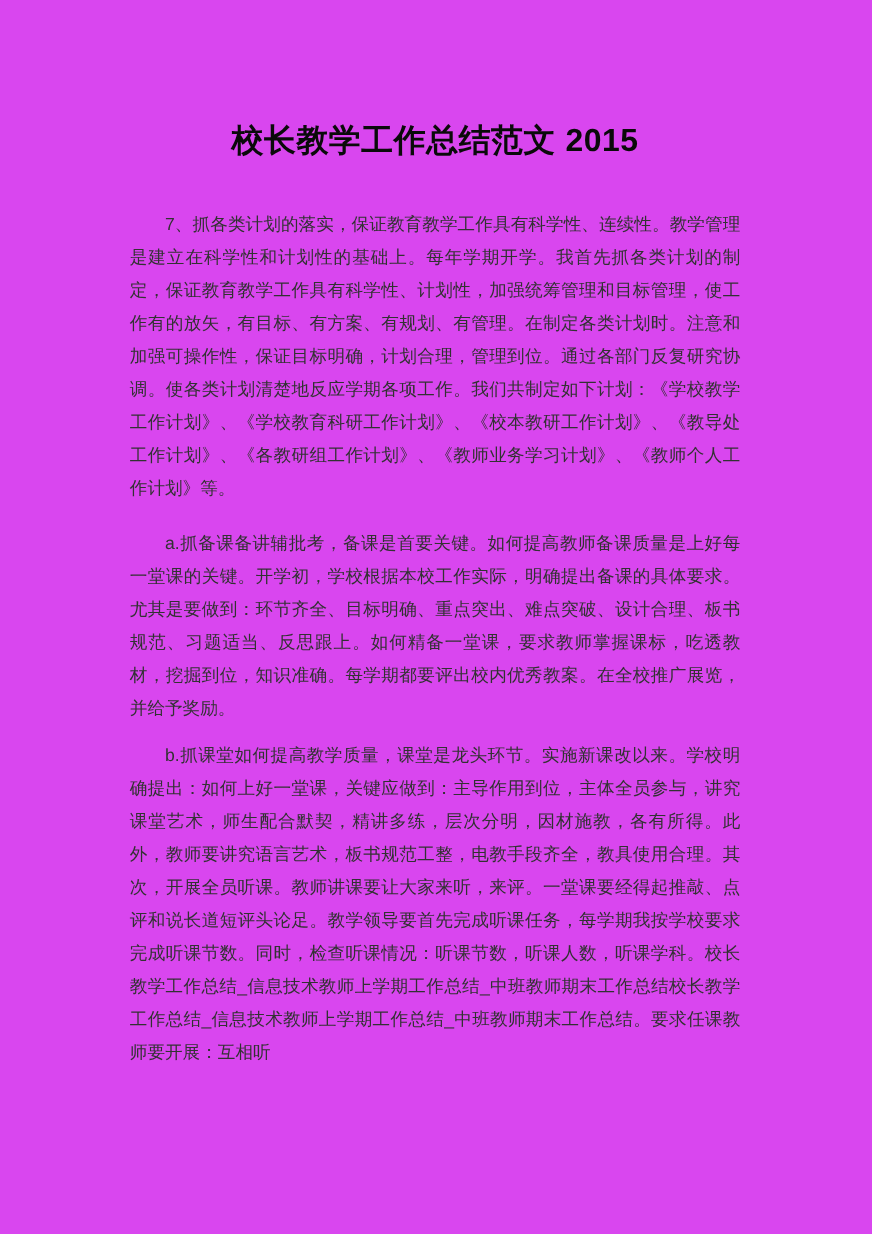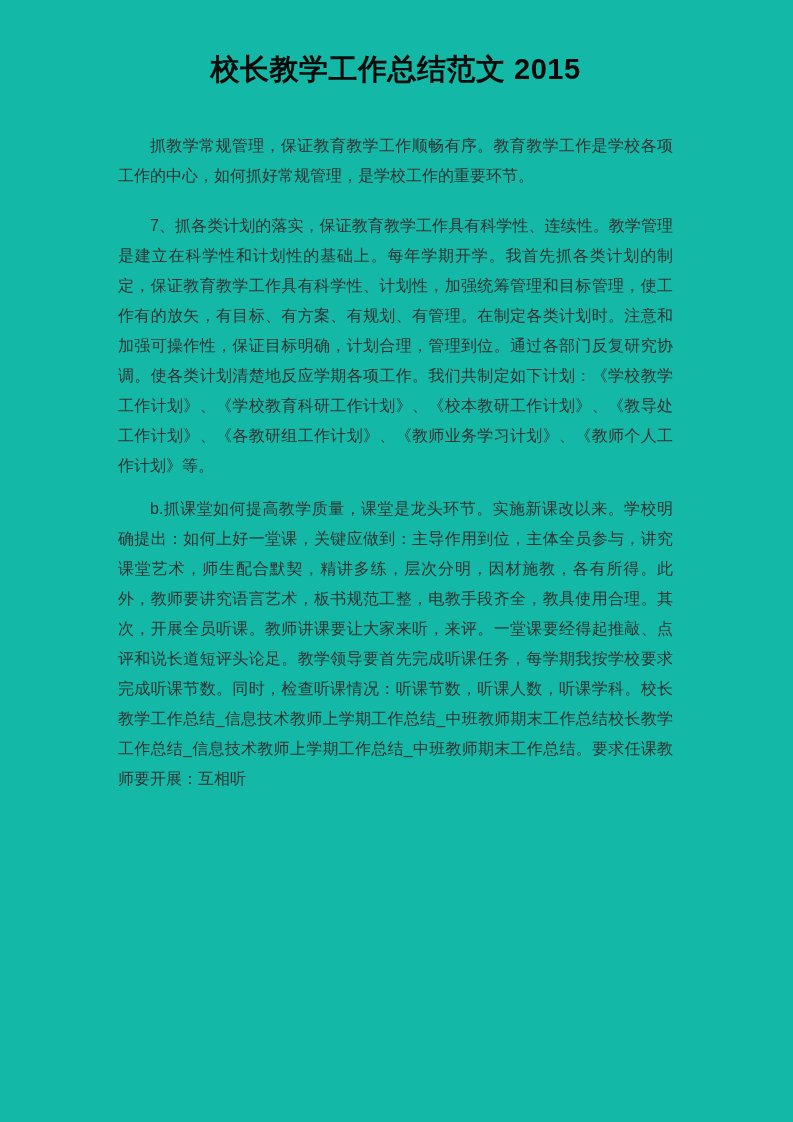--- a/index.html
+++ b/index.html
@@ -4,23 +4,23 @@
 <style>
   html, body {
     margin: 0;
     padding: 0;
     background: #ffffff;
   }
   .page {
     position: relative;
     width: 793px;
     height: 1122px;
-    background: #14b8a6;
+    background: #d946ef;
     box-sizing: border-box;
-    padding: 51px 120px 0 118px;
+    padding: 110px 120px 0 118px;
     overflow: hidden;
     font-family: "Liberation Sans", sans-serif;
   }
   .doc-title {
     margin: 0 0 44px 0;
     font-size: 29px;
     line-height: 36px;
     font-weight: 700;
     text-align: center;
     color: #0a0a0a;
@@ -44,17 +44,17 @@
   .para:first-child {
     margin-bottom: 20px;
   }
 </style>
 </head>
 <body>
 
 <div class="page">
   <h1 class="doc-title">校长教学工作总结范文 2015</h1>
   <div class="doc-body">
-      <p class="para">抓教学常规管理，保证教育教学工作顺畅有序。教育教学工作是学校各项工作的中心，如何抓好常规管理，是学校工作的重要环节。</p>
       <p class="para">7、抓各类计划的落实，保证教育教学工作具有科学性、连续性。教学管理是建立在科学性和计划性的基础上。每年学期开学。我首先抓各类计划的制定，保证教育教学工作具有科学性、计划性，加强统筹管理和目标管理，使工作有的放矢，有目标、有方案、有规划、有管理。在制定各类计划时。注意和加强可操作性，保证目标明确，计划合理，管理到位。通过各部门反复研究协调。使各类计划清楚地反应学期各项工作。我们共制定如下计划：《学校教学工作计划》、《学校教育科研工作计划》、《校本教研工作计划》、《教导处工作计划》、《各教研组工作计划》、《教师业务学习计划》、《教师个人工作计划》等。</p>
+      <p class="para">a.抓备课备讲辅批考，备课是首要关键。如何提高教师备课质量是上好每一堂课的关键。开学初，学校根据本校工作实际，明确提出备课的具体要求。尤其是要做到：环节齐全、目标明确、重点突出、难点突破、设计合理、板书规范、习题适当、反思跟上。如何精备一堂课，要求教师掌握课标，吃透教材，挖掘到位，知识准确。每学期都要评出校内优秀教案。在全校推广展览，并给予奖励。</p>
       <p class="para">b.抓课堂如何提高教学质量，课堂是龙头环节。实施新课改以来。学校明确提出：如何上好一堂课，关键应做到：主导作用到位，主体全员参与，讲究课堂艺术，师生配合默契，精讲多练，层次分明，因材施教，各有所得。此外，教师要讲究语言艺术，板书规范工整，电教手段齐全，教具使用合理。其次，开展全员听课。教师讲课要让大家来听，来评。一堂课要经得起推敲、点评和说长道短评头论足。教学领导要首先完成听课任务，每学期我按学校要求完成听课节数。同时，检查听课情况：听课节数，听课人数，听课学科。校长教学工作总结_信息技术教师上学期工作总结_中班教师期末工作总结校长教学工作总结_信息技术教师上学期工作总结_中班教师期末工作总结。要求任课教师要开展：互相听</p>
     </div>
 </div>
 
 </body></html>

